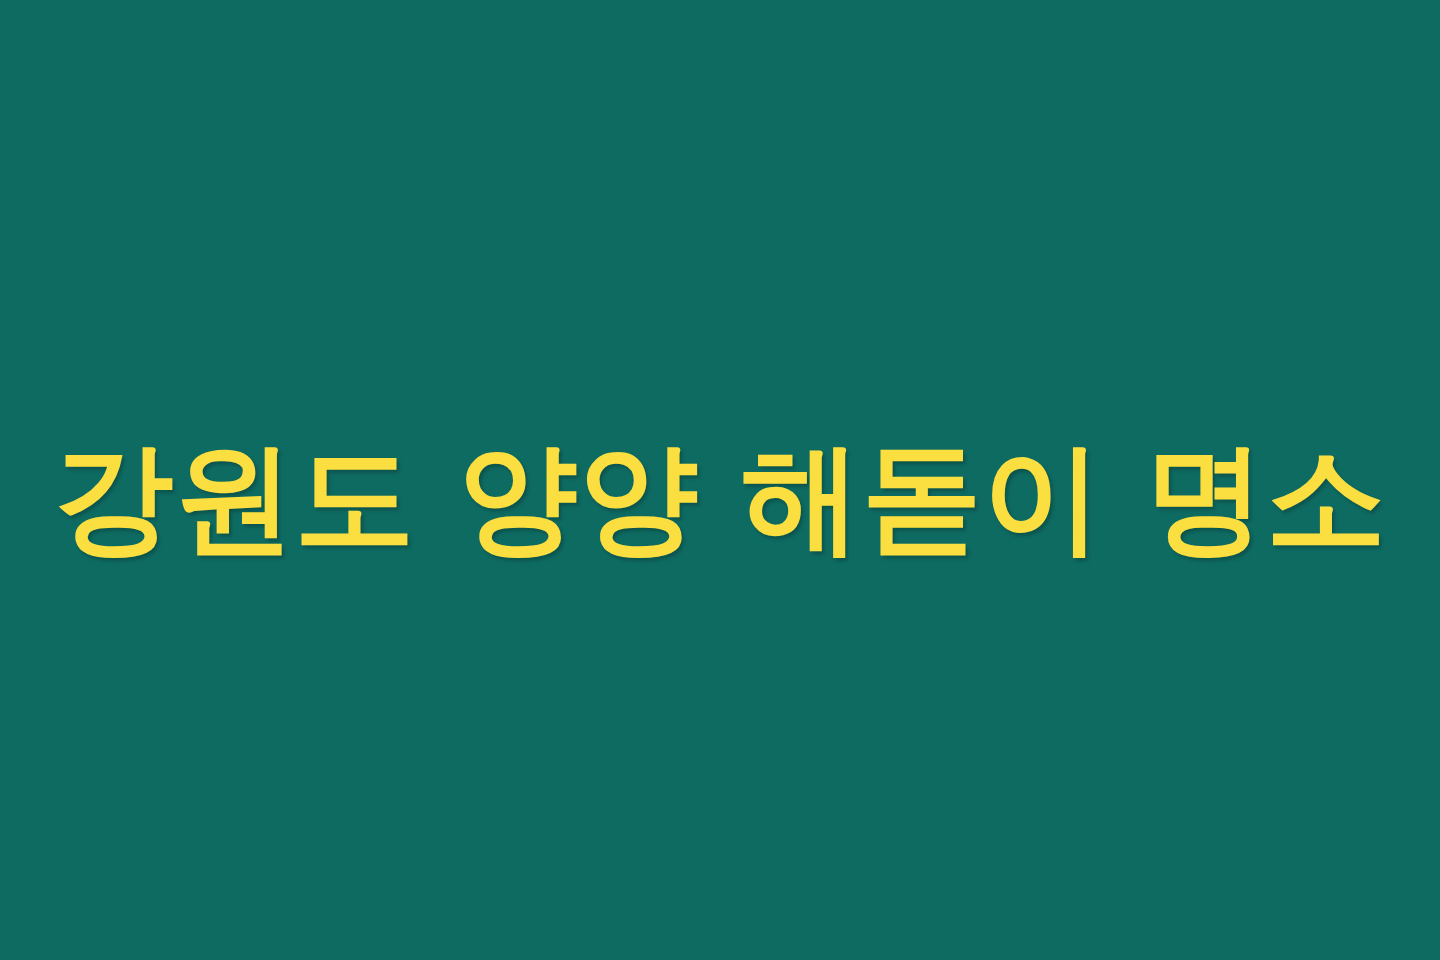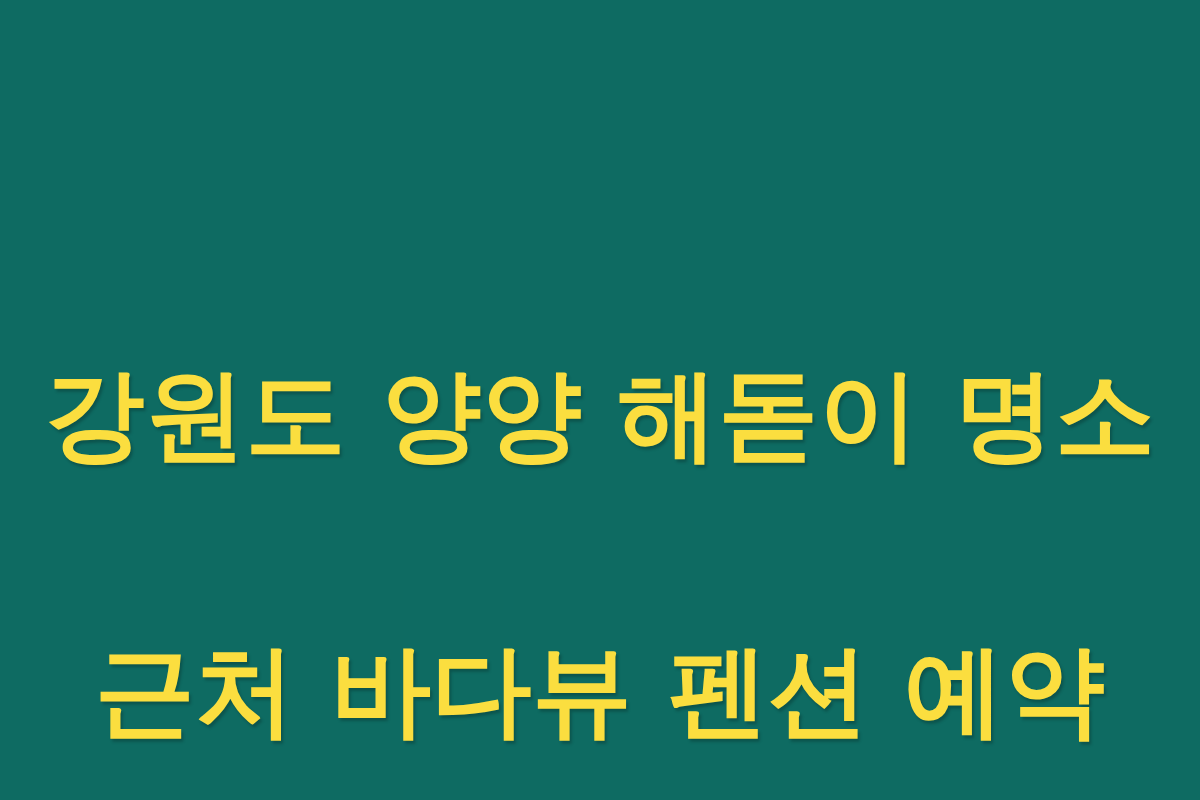--- a/index.html
+++ b/index.html
@@ -49,17 +49,16 @@
     display: block;
   }
 </style>
 </head>
 <body>
 
 <div class="banner">
 
   <h1 class="headline">
     <span class="headline-line">강원도 양양 해돋이 명소</span>
-    <span class="headline-line">근처 바다뷰 펜션 예약</span>
     
   </h1>
 
 </div>
 
 </body></html>

